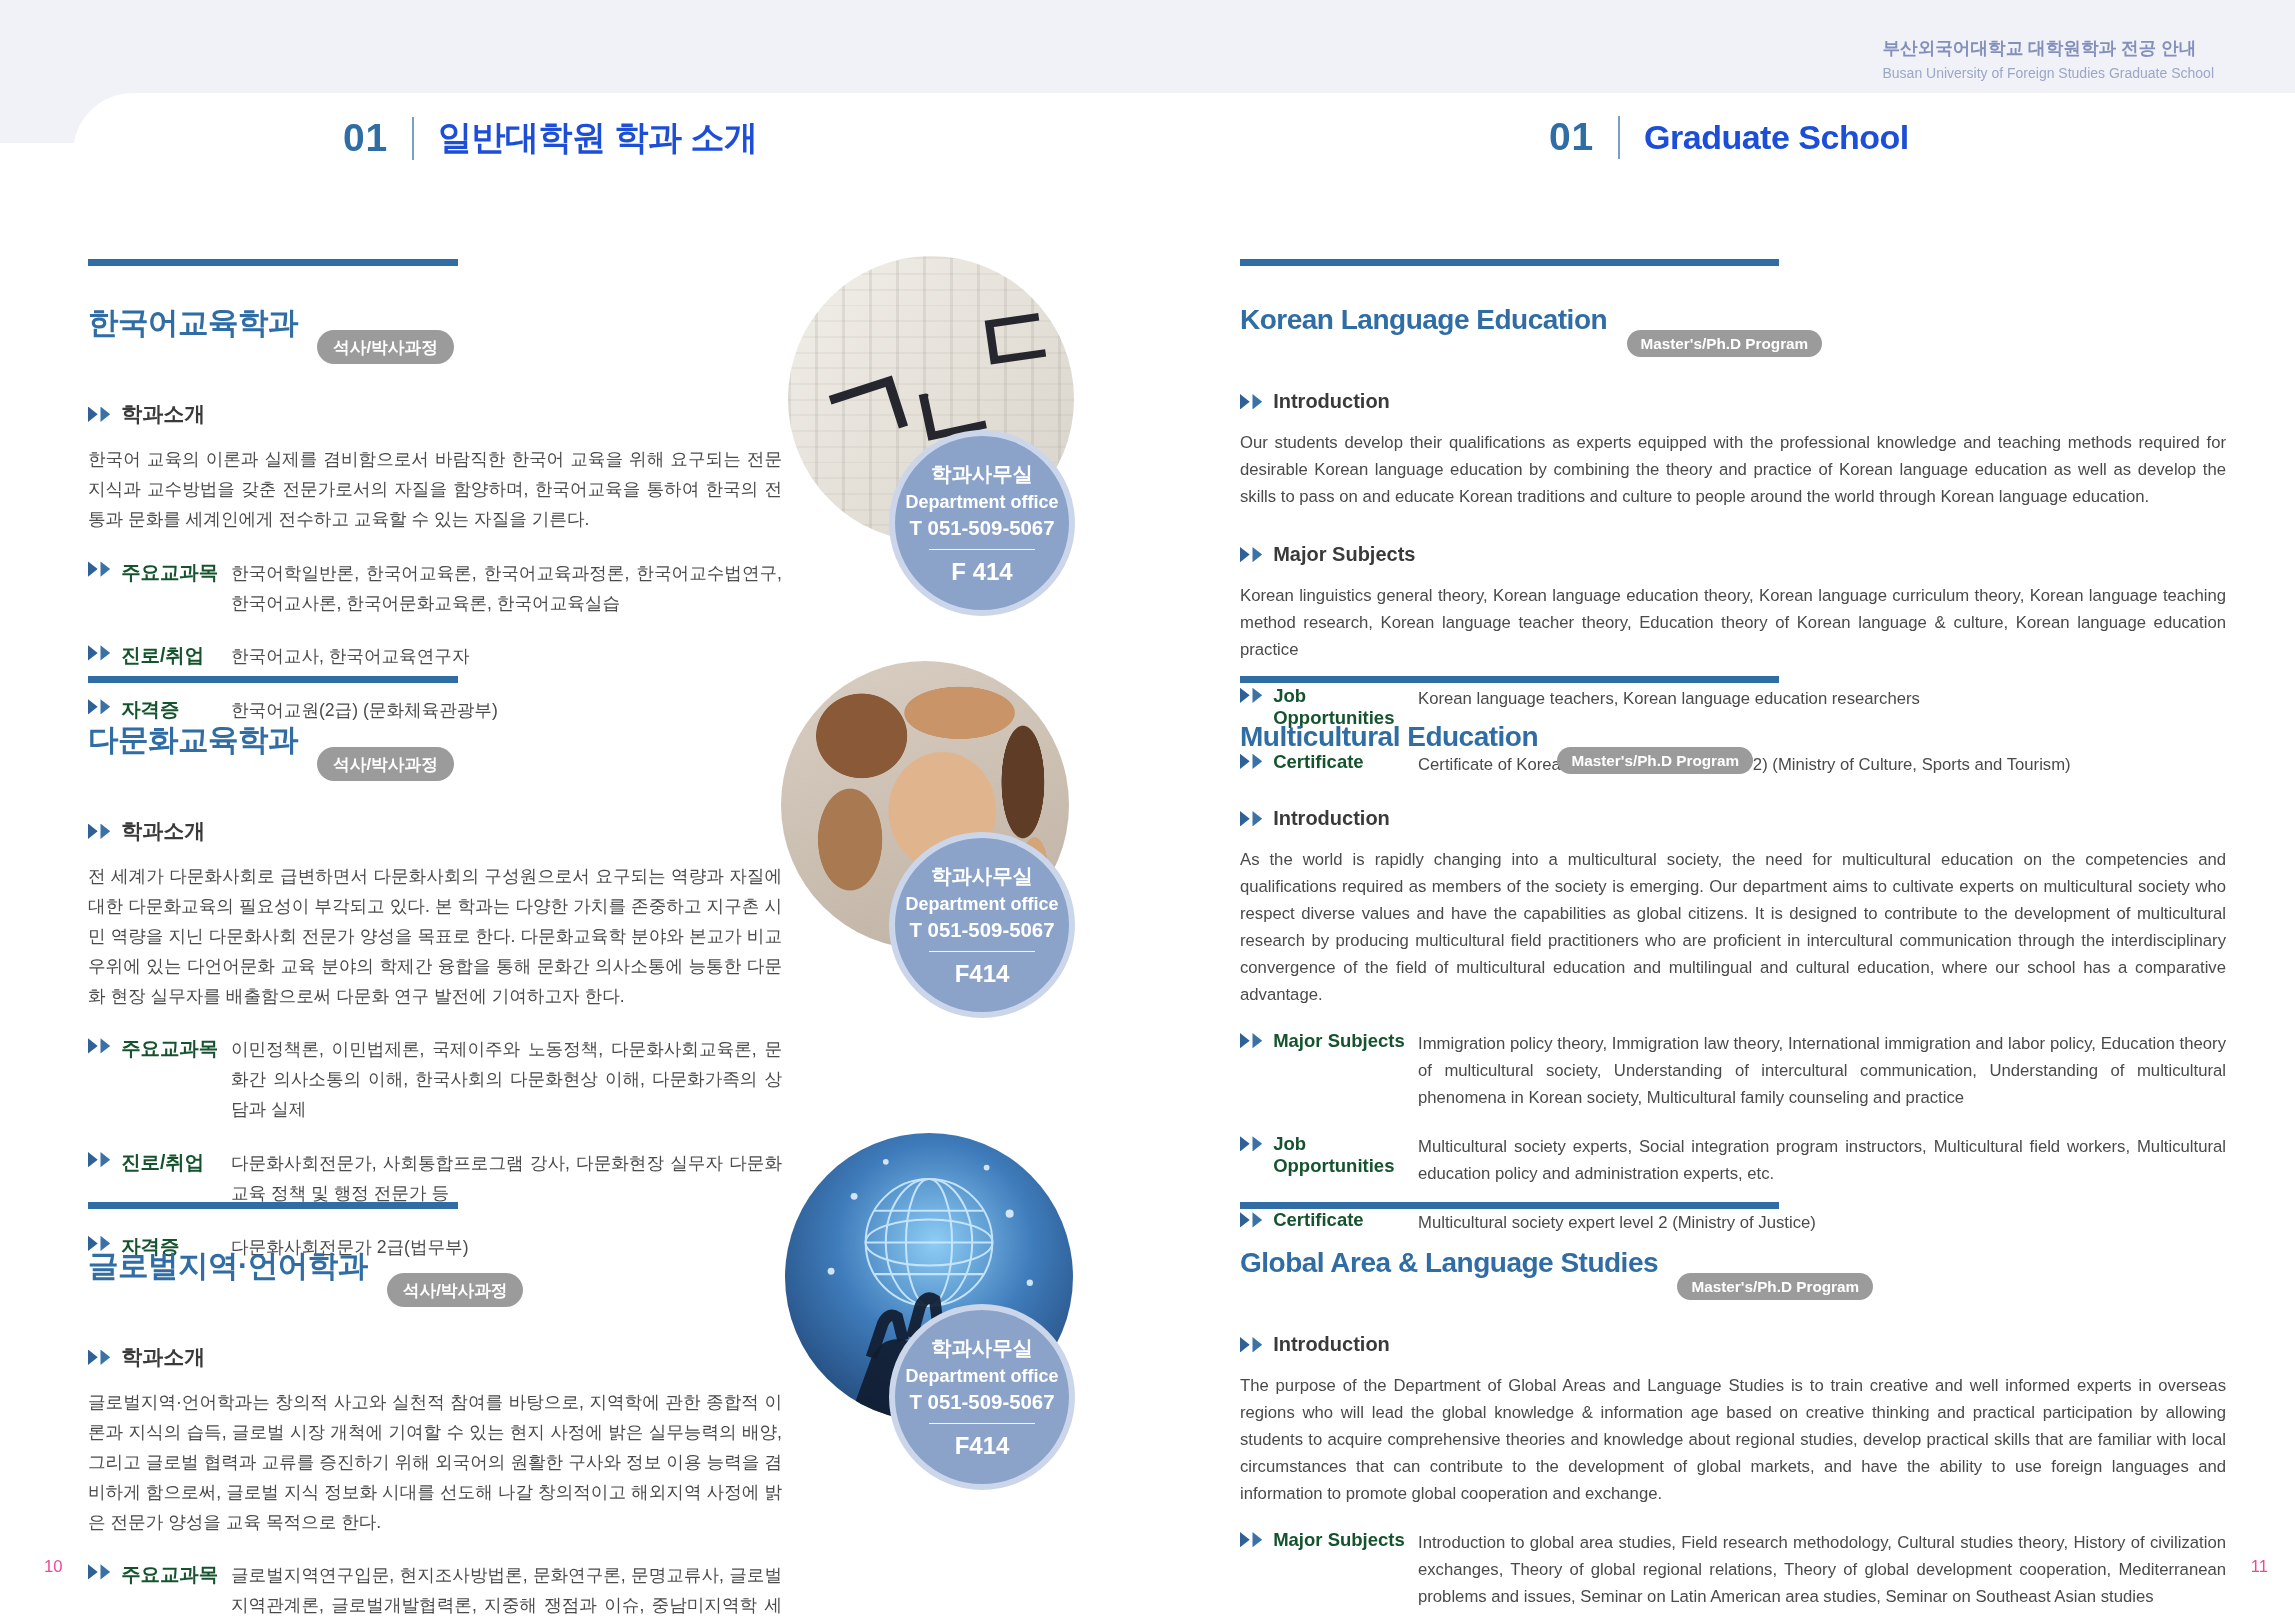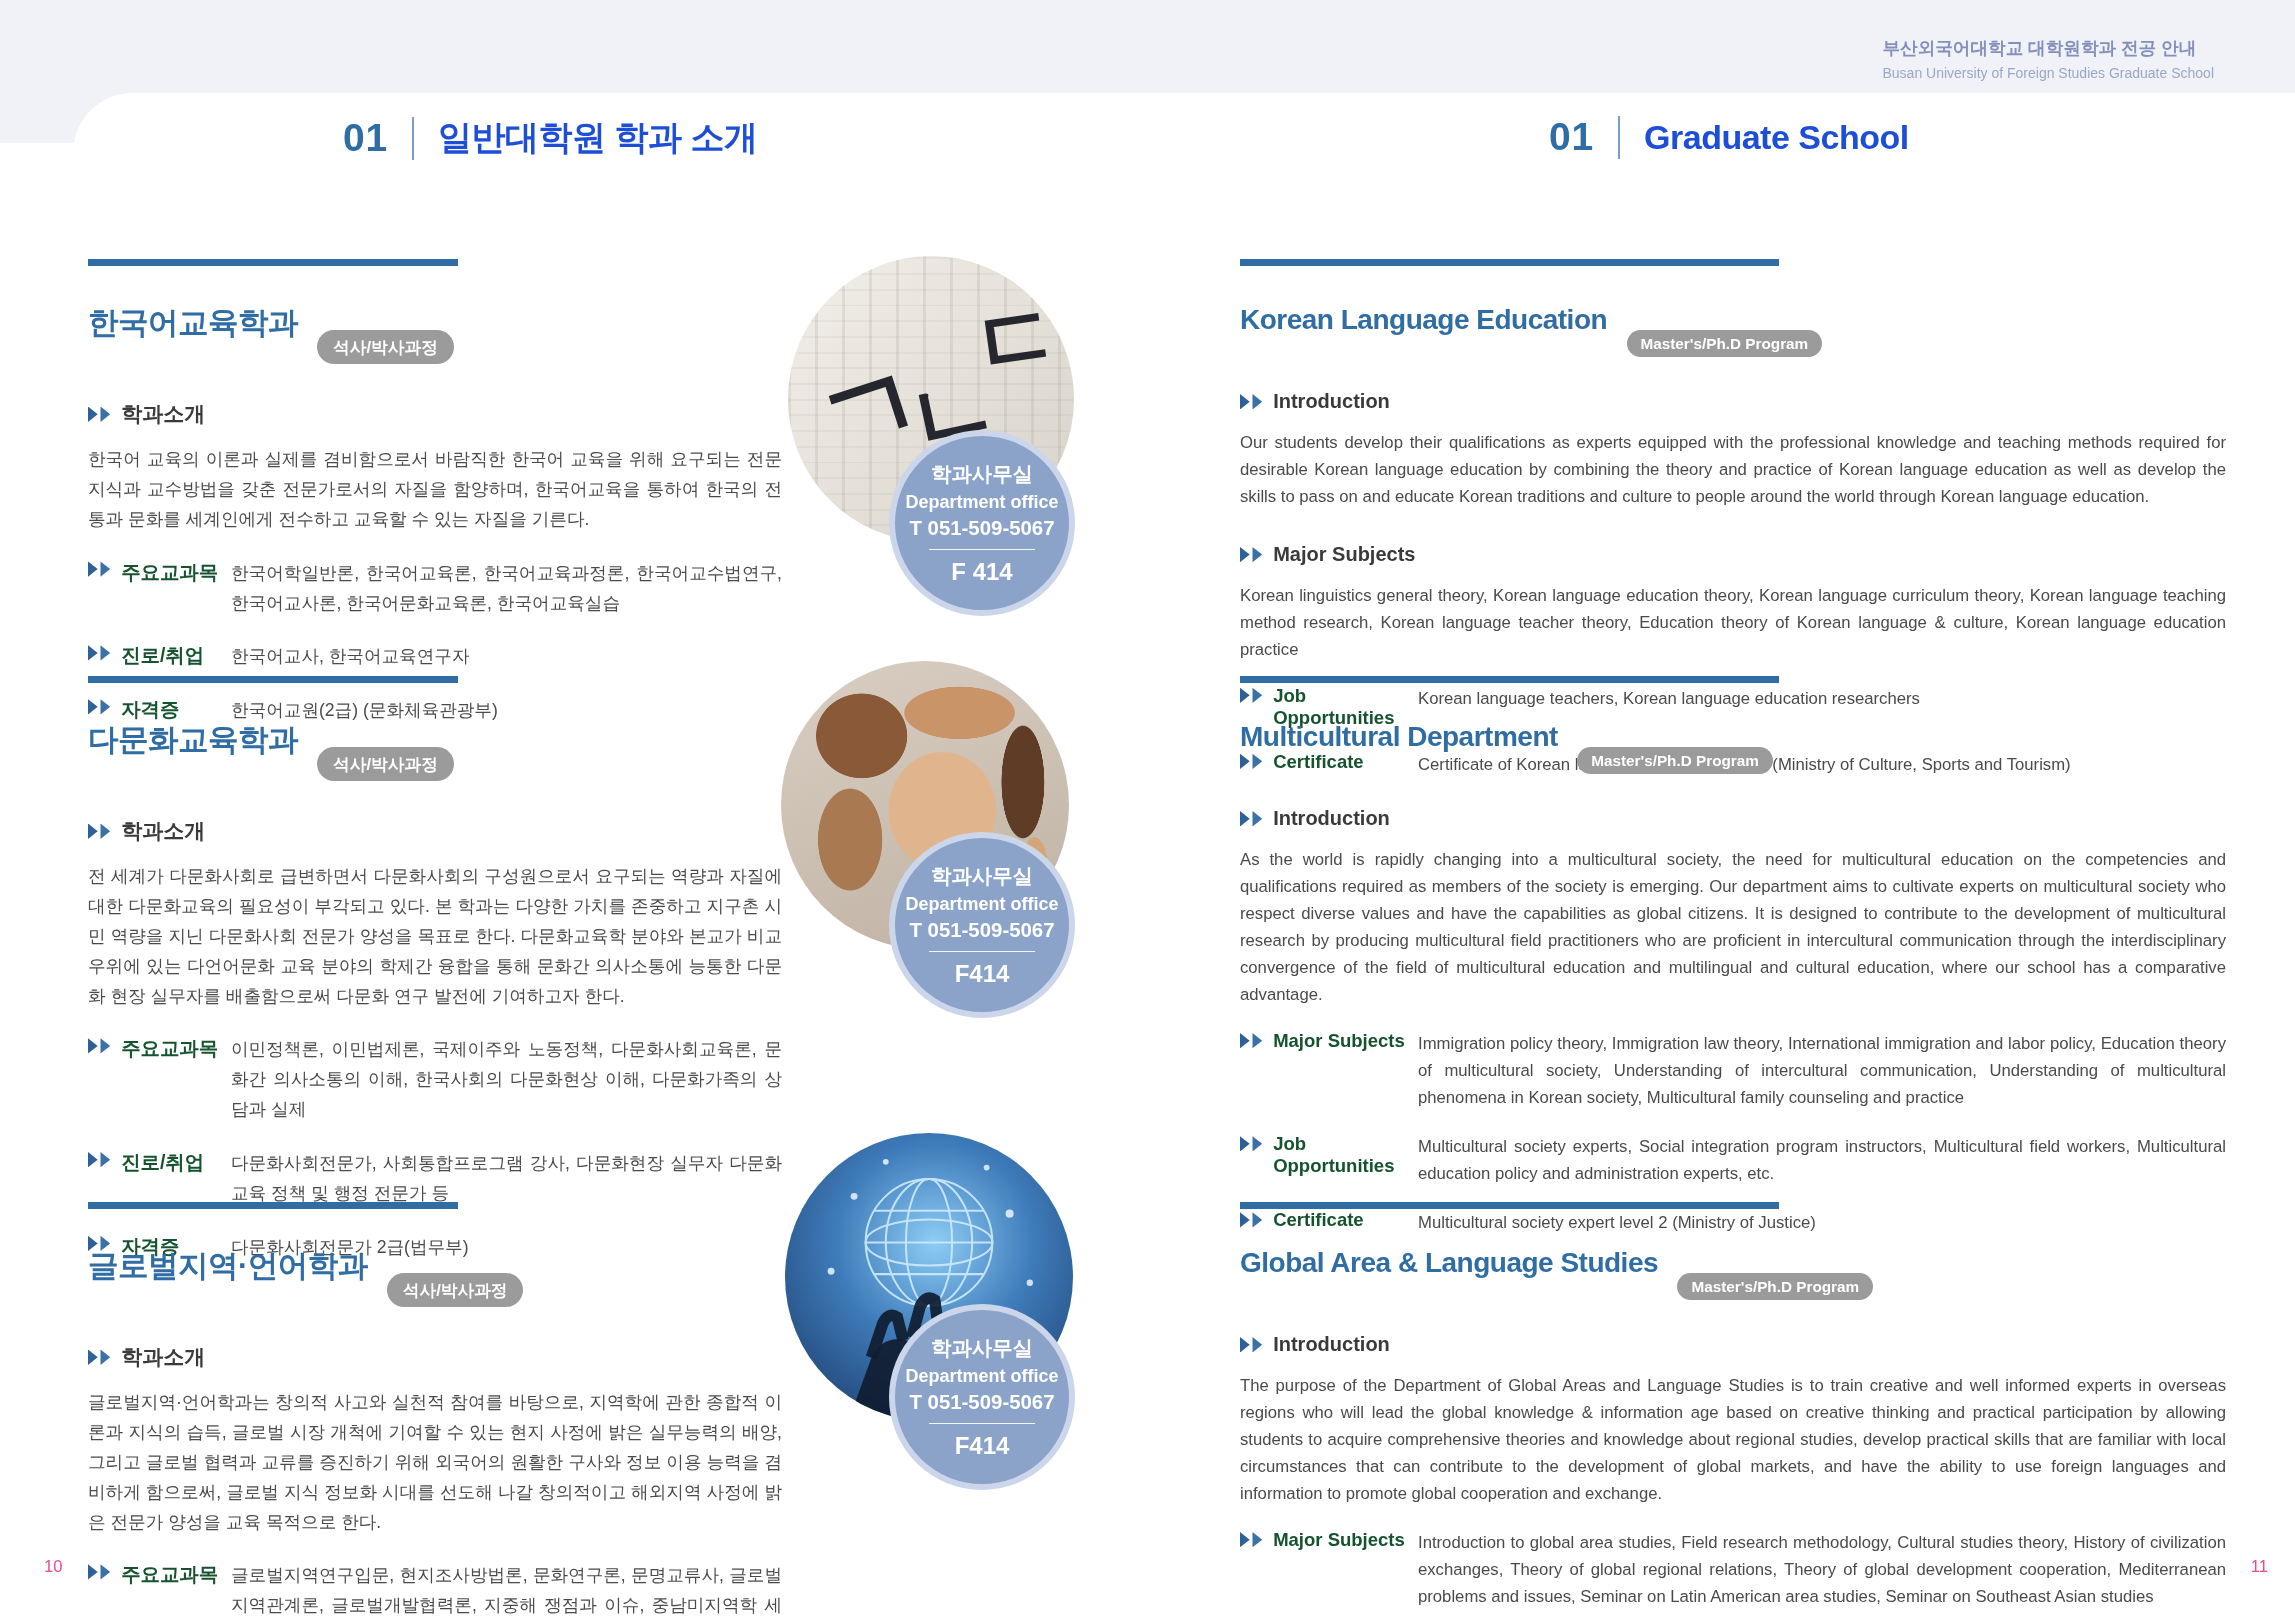--- a/index.html
+++ b/index.html
@@ -297,21 +297,21 @@
           </span>
         <span>Certificate</span>
       </div>
       <div class="def-value">Certificate of Korean language teacher (level 2) (Ministry of Culture, Sports and Tourism)</div>
     </div>
   </section>
 
   <section class="dept colR s2">
     <div class="sec-bar"></div>
     <div class="title-row">
-      <h2 class="sec-title">Multicultural Department</h2>
+      <h2 class="sec-title">Multicultural Education</h2>
       <span class="badge">Master's/Ph.D Program</span>
     </div>
     <div class="label-row">
       <span class="dbl-arrow">
           <i></i>
           <i></i>
         </span>
       <span class="label">Introduction</span>
     </div>
     <p class="para">As the world is rapidly changing into a multicultural society, the need for multicultural education on the competencies and qualifications required as members of the society is emerging. Our department aims to cultivate experts on multicultural society who respect diverse values and have the capabilities as global citizens. It is designed to contribute to the development of multicultural research by producing multicultural field practitioners who are proficient in intercultural communication through the interdisciplinary convergence of the field of multicultural education and multilingual and cultural education, where our school has a comparative advantage.</p>

